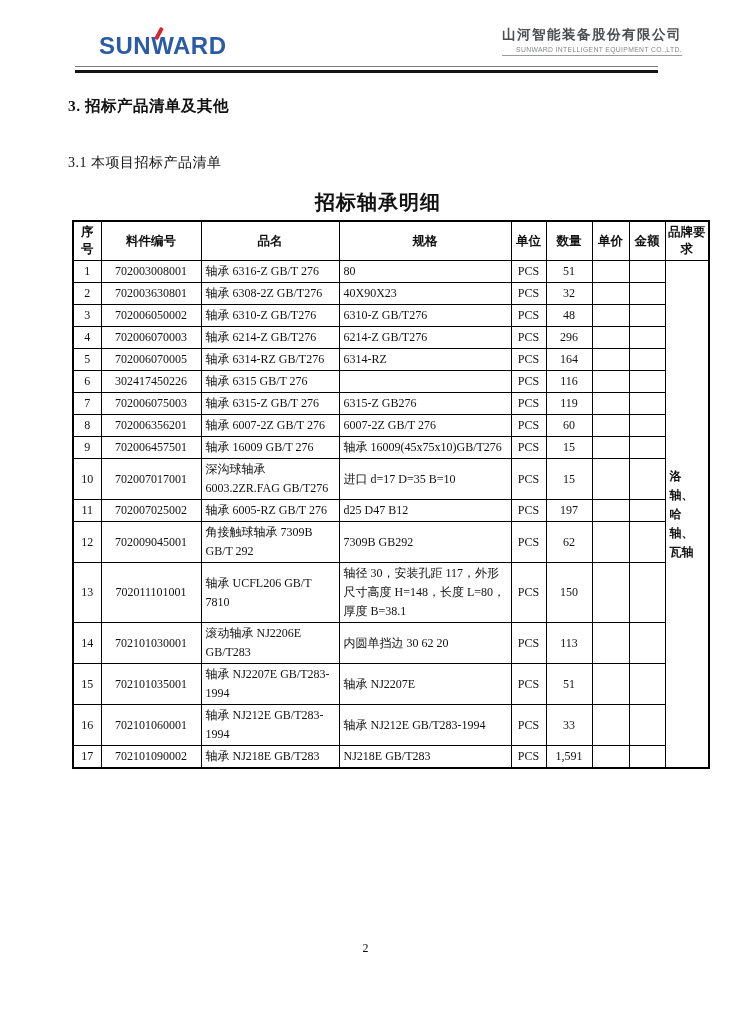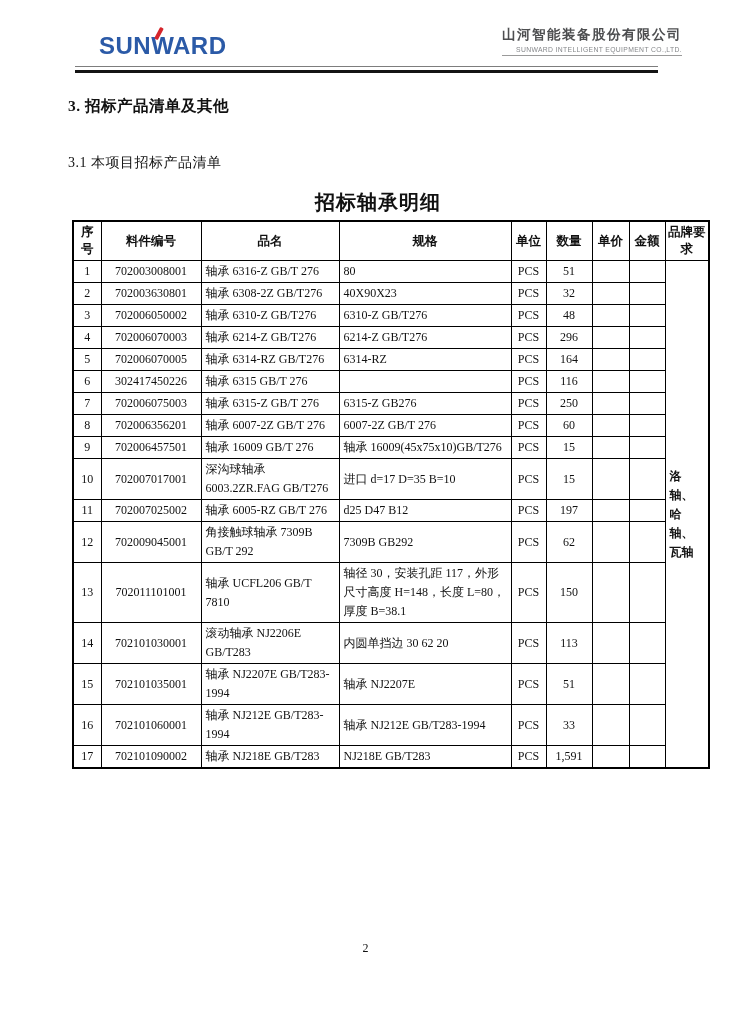--- a/index.html
+++ b/index.html
@@ -152,21 +152,21 @@
           <td class="c-qty">116</td>
           <td class="c-price"></td>
           <td class="c-amount"></td>
         </tr>
         <tr>
           <td class="c-no">7</td>
           <td class="c-code">702006075003</td>
           <td class="c-name">轴承 6315-Z GB/T 276</td>
           <td class="c-spec">6315-Z GB276</td>
           <td class="c-unit">PCS</td>
-          <td class="c-qty">250</td>
+          <td class="c-qty">119</td>
           <td class="c-price"></td>
           <td class="c-amount"></td>
         </tr>
         <tr>
           <td class="c-no">8</td>
           <td class="c-code">702006356201</td>
           <td class="c-name">轴承 6007-2Z GB/T 276</td>
           <td class="c-spec">6007-2Z GB/T 276</td>
           <td class="c-unit">PCS</td>
           <td class="c-qty">60</td>

